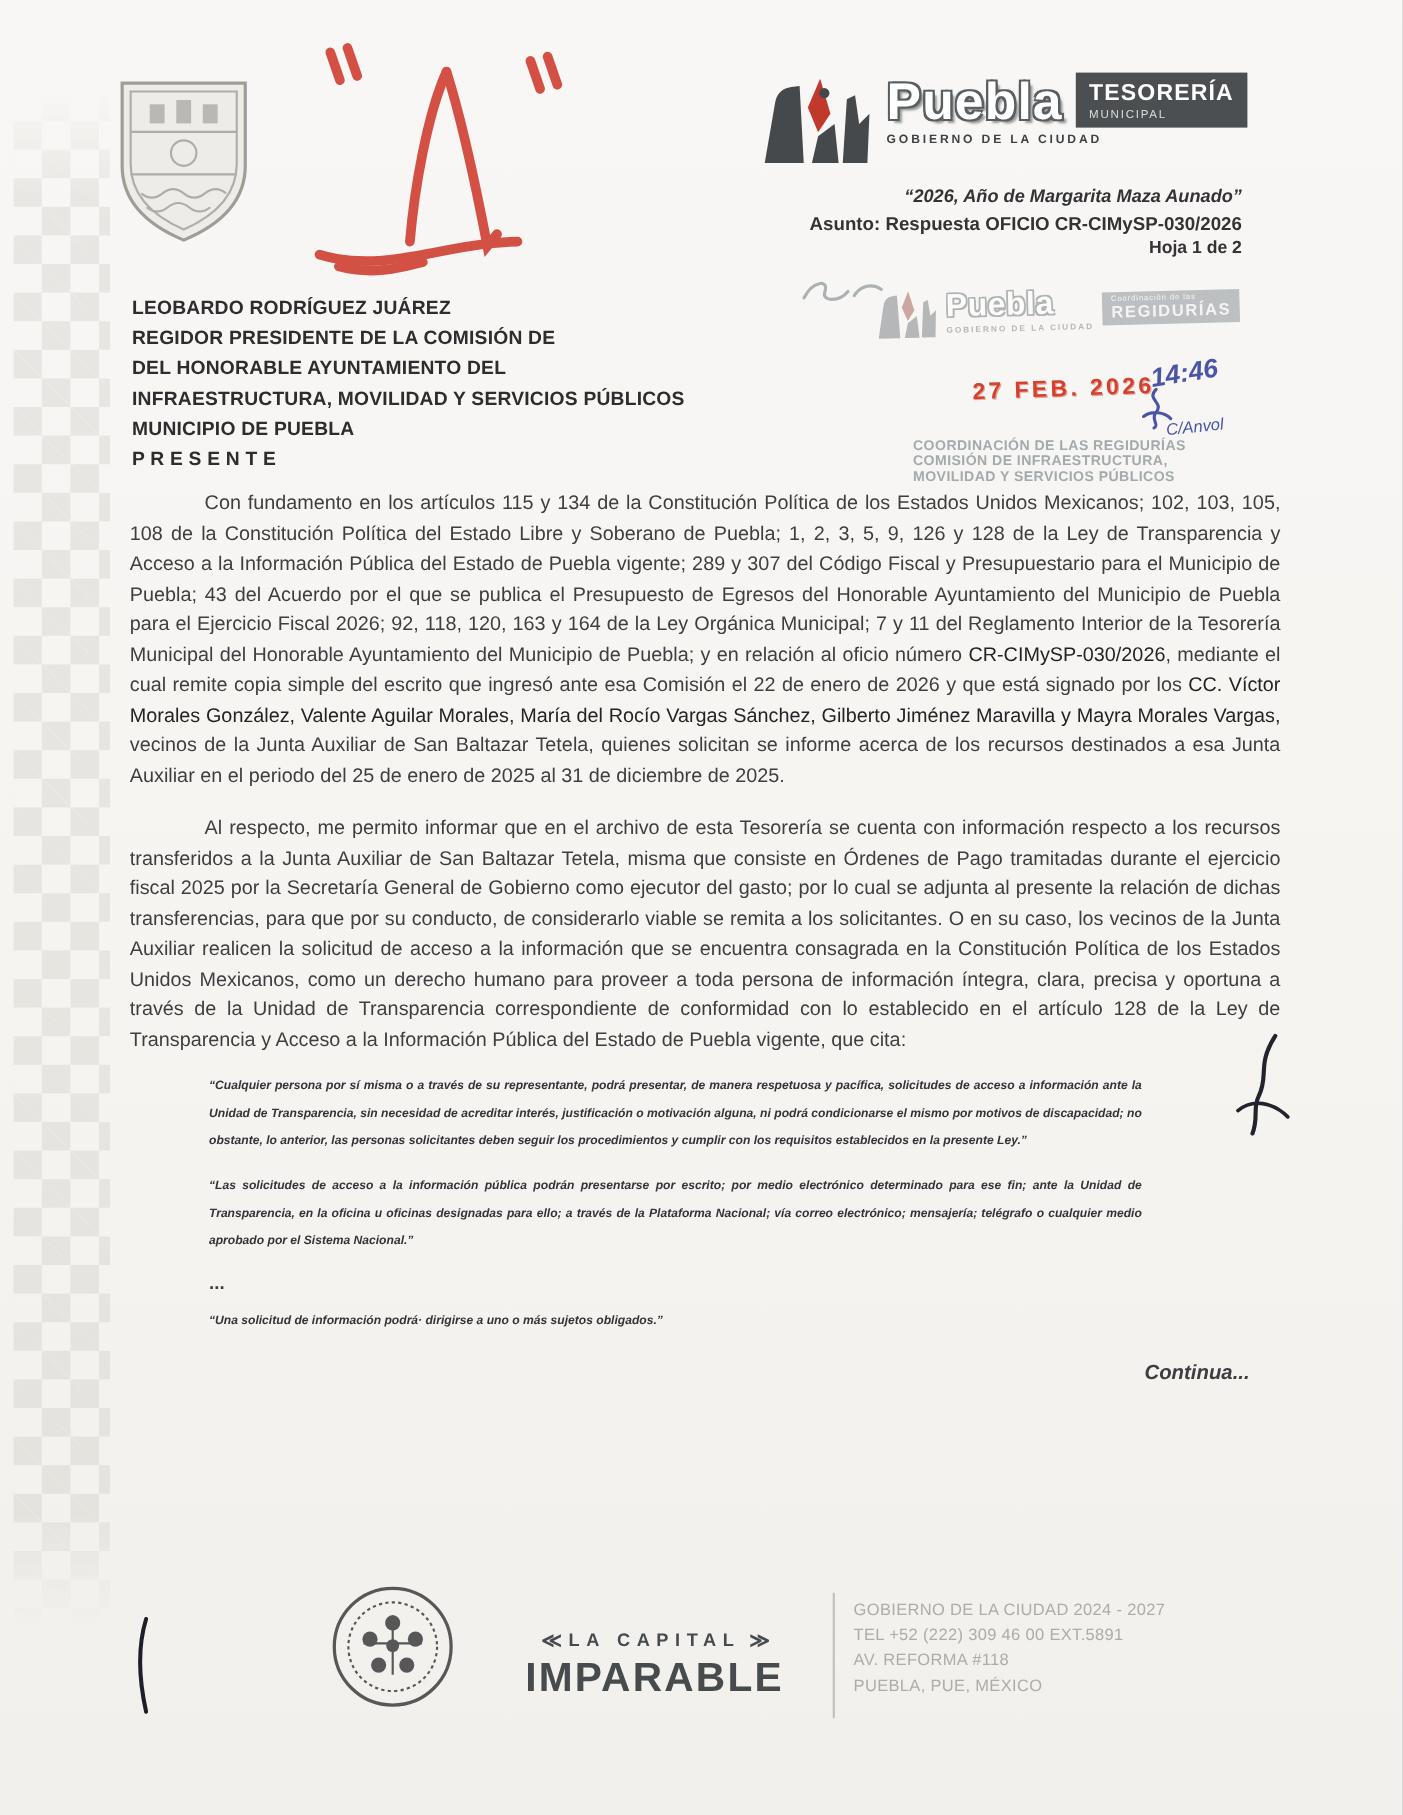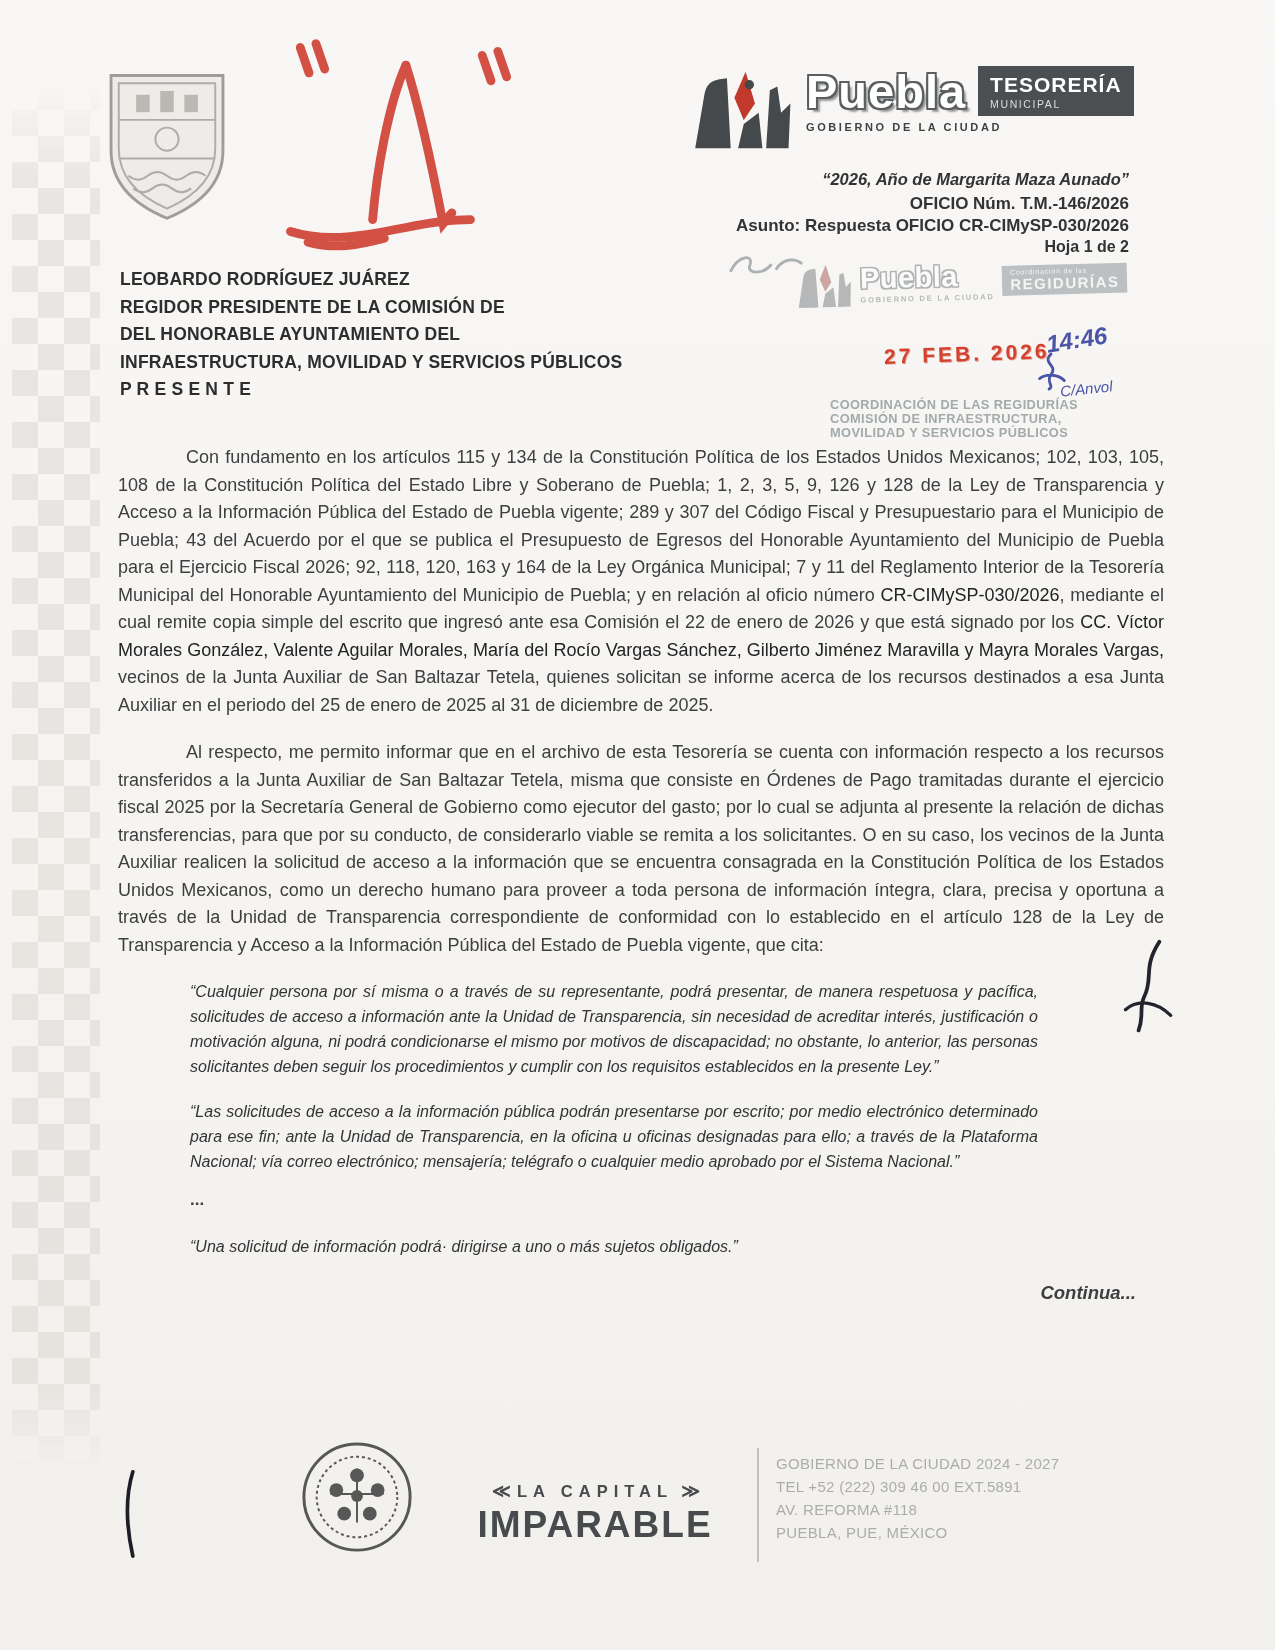--- a/index.html
+++ b/index.html
@@ -69,21 +69,21 @@
   .dept-lines { position:absolute; left:830px; top:398px; color:#99a2a5; font-size:12.8px; font-weight:bold; letter-spacing:.4px; line-height:14px; opacity:.9; }
 
   
   .addressee { position:absolute; left:120px; top:266px; font-weight:bold; font-size:17.5px; line-height:27.5px; color:#2d2d30; letter-spacing:.2px; }
 
   
   .content { position:absolute; left:118px; top:444px; width:1046px; font-size:18px; line-height:27.5px; text-align:justify; color:#3e3e40; }
   .content p.norm { text-indent:68px; }
   .mb1 { margin-bottom:20px; } .mb2 { margin-bottom:16px; } .mb3 { margin-bottom:12px; } .mb4 { margin-bottom:8px; }
   .seg-b { font-weight:normal; color:#232325; }
-  .quote { margin-left:72px; width:848px; font-weight:normal; font-style:italic; font-size:16px; line-height:25px; color:#333338;margin-top:20px; }
+  .quote { margin-left:72px; width:848px; font-weight:bold; font-style:italic; font-size:11px; line-height:25px; color:#333338; }
   .dots { margin-left:72px; font-weight:bold; font-size:17px; }
   .continua { text-align:right; padding-right:28px; font-weight:bold; font-style:italic; font-size:18.5px; margin-top:20px; }
 
   .sig-flourish { position:absolute; left:1116px; top:936px; }
   .pen-stroke { position:absolute; left:120px; top:1466px; }
 
   
   .seal { position:absolute; left:298px; top:1438px; opacity:.92; }
   .capital { position:absolute; left:462px; top:1480px; width:266px; text-align:center; color:#474b4d; }
   .capital-top { display:flex; align-items:center; justify-content:center; gap:8px; font-size:16.5px; font-weight:bold; letter-spacing:6px; }
@@ -140,21 +140,20 @@
           <div class="brand-box-l1">TESORERÍA</div>
           <div class="brand-box-l2">MUNICIPAL</div>
         </div>
       </div>
       <div class="brand-tag">GOBIERNO DE LA CIUDAD</div>
     </div>
   </div>
 
   <div class="head-meta">
     <div class="legend">“2026, Año de Margarita Maza Aunado”</div>
-    <div class="oficio">OFICIO Núm. T.M.-146/2026</div>
     <div class="asunto">Asunto: Respuesta OFICIO CR-CIMySP-030/2026</div>
     <div class="hoja">Hoja 1 de 2</div>
   </div>
 
   <svg class="gray-squiggle" viewBox="0 0 90 40" width="88" height="38">
     <path d="M6,26 C14,10 30,8 26,20 C22,30 40,30 48,20 M54,24 C60,14 72,12 80,18" stroke="#9aa0a3" stroke-width="3" fill="none" stroke-linecap="round"></path>
   </svg>
   <div class="stamp">
     <svg viewBox="0 0 120 92" width="62" height="48">
       <path d="M12,88 L22,30 Q24,16 38,14 L46,13 L50,88 Z" fill="#8d9295"></path>
@@ -183,20 +182,21 @@
     <div>COORDINACIÓN DE LAS REGIDURÍAS</div>
     <div>COMISIÓN DE INFRAESTRUCTURA,</div>
     <div>MOVILIDAD Y SERVICIOS PÚBLICOS</div>
   </div>
 
   <div class="addressee">
     <div>LEOBARDO RODRÍGUEZ JUÁREZ</div>
     <div>REGIDOR PRESIDENTE DE LA COMISIÓN DE</div>
     <div>DEL HONORABLE AYUNTAMIENTO DEL</div>
     <div>INFRAESTRUCTURA, MOVILIDAD Y SERVICIOS PÚBLICOS</div>
+    <div>MUNICIPIO DE PUEBLA</div>
     <div>P R E S E N T E</div>
   </div>
 
   <div class="content">
     <p class="norm mb1"><span>Con fundamento en los artículos 115 y 134 de la Constitución Política de los Estados Unidos Mexicanos; 102, 103, 105, 108 de la Constitución Política del Estado Libre y Soberano de Puebla; 1, 2, 3, 5, 9, 126 y 128 de la Ley de Transparencia y Acceso a la Información Pública del Estado de Puebla vigente; 289 y 307 del Código Fiscal y Presupuestario para el Municipio de Puebla; 43 del Acuerdo por el que se publica el Presupuesto de Egresos del Honorable Ayuntamiento del Municipio de Puebla para el Ejercicio Fiscal 2026; 92, 118, 120, 163 y 164 de la Ley Orgánica Municipal; 7 y 11 del Reglamento Interior de la Tesorería Municipal del Honorable Ayuntamiento del Municipio de Puebla; y en relación al oficio número </span><span class="seg-b">CR-CIMySP-030/2026</span><span>, mediante el cual remite copia simple del escrito que ingresó ante esa Comisión el 22 de enero de 2026 y que está signado por los </span><span class="seg-b">CC. Víctor Morales González, Valente Aguilar Morales, María del Rocío Vargas Sánchez, Gilberto Jiménez Maravilla y Mayra Morales Vargas,</span><span> vecinos de la Junta Auxiliar de San Baltazar Tetela, quienes solicitan se informe acerca de los recursos destinados a esa Junta Auxiliar en el periodo del 25 de enero de 2025 al 31 de diciembre de 2025.</span></p>
     <p class="norm mb2">Al respecto, me permito informar que en el archivo de esta Tesorería se cuenta con información respecto a los recursos transferidos a la Junta Auxiliar de San Baltazar Tetela, misma que consiste en Órdenes de Pago tramitadas durante el ejercicio fiscal 2025 por la Secretaría General de Gobierno como ejecutor del gasto; por lo cual se adjunta al presente la relación de dichas transferencias, para que por su conducto, de considerarlo viable se remita a los solicitantes. O en su caso, los vecinos de la Junta Auxiliar realicen la solicitud de acceso a la información que se encuentra consagrada en la Constitución Política de los Estados Unidos Mexicanos, como un derecho humano para proveer a toda persona de información íntegra, clara, precisa y oportuna a través de la Unidad de Transparencia correspondiente de conformidad con lo establecido en el artículo 128 de la Ley de Transparencia y Acceso a la Información Pública del Estado de Puebla vigente, que cita:</p>
     <p class="quote mb2">“Cualquier persona por sí misma o a través de su representante, podrá presentar, de manera respetuosa y pacífica, solicitudes de acceso a información ante la Unidad de Transparencia, sin necesidad de acreditar interés, justificación o motivación alguna, ni podrá condicionarse el mismo por motivos de discapacidad; no obstante, lo anterior, las personas solicitantes deben seguir los procedimientos y cumplir con los requisitos establecidos en la presente Ley.”</p>
     <p class="quote mb3">“Las solicitudes de acceso a la información pública podrán presentarse por escrito; por medio electrónico determinado para ese fin; ante la Unidad de Transparencia, en la oficina u oficinas designadas para ello; a través de la Plataforma Nacional; vía correo electrónico; mensajería; telégrafo o cualquier medio aprobado por el Sistema Nacional.”</p>
     <p class="dots mb4">...</p>
     <p class="quote mb4">“Una solicitud de información podrá· dirigirse a uno o más sujetos obligados.”</p>

